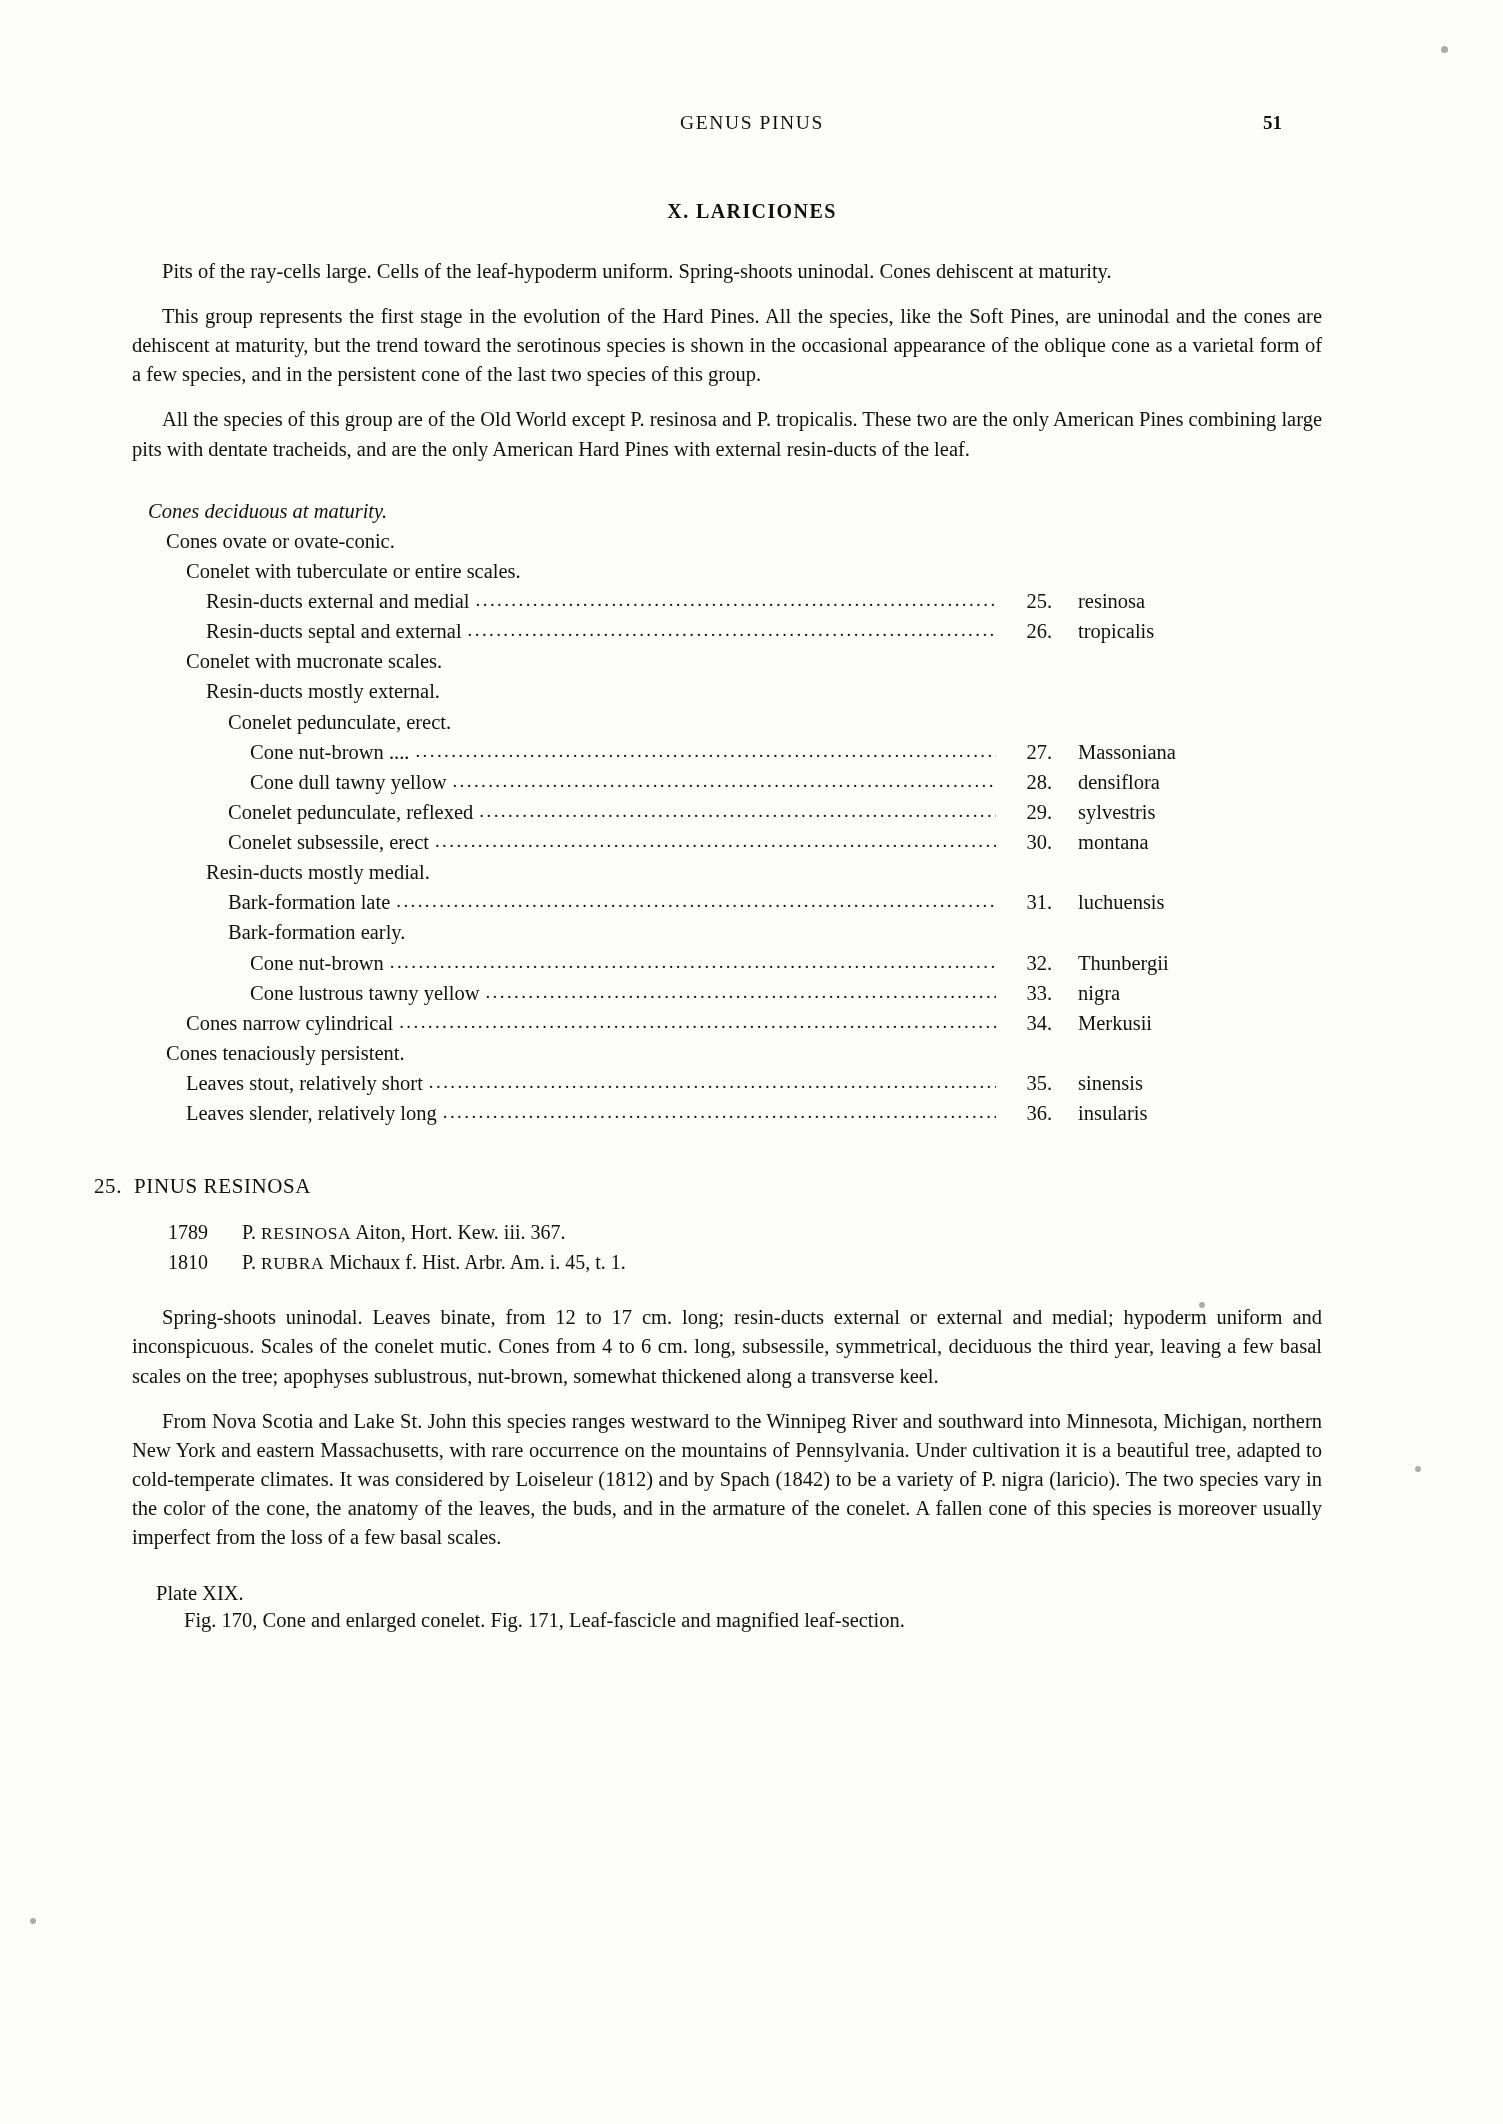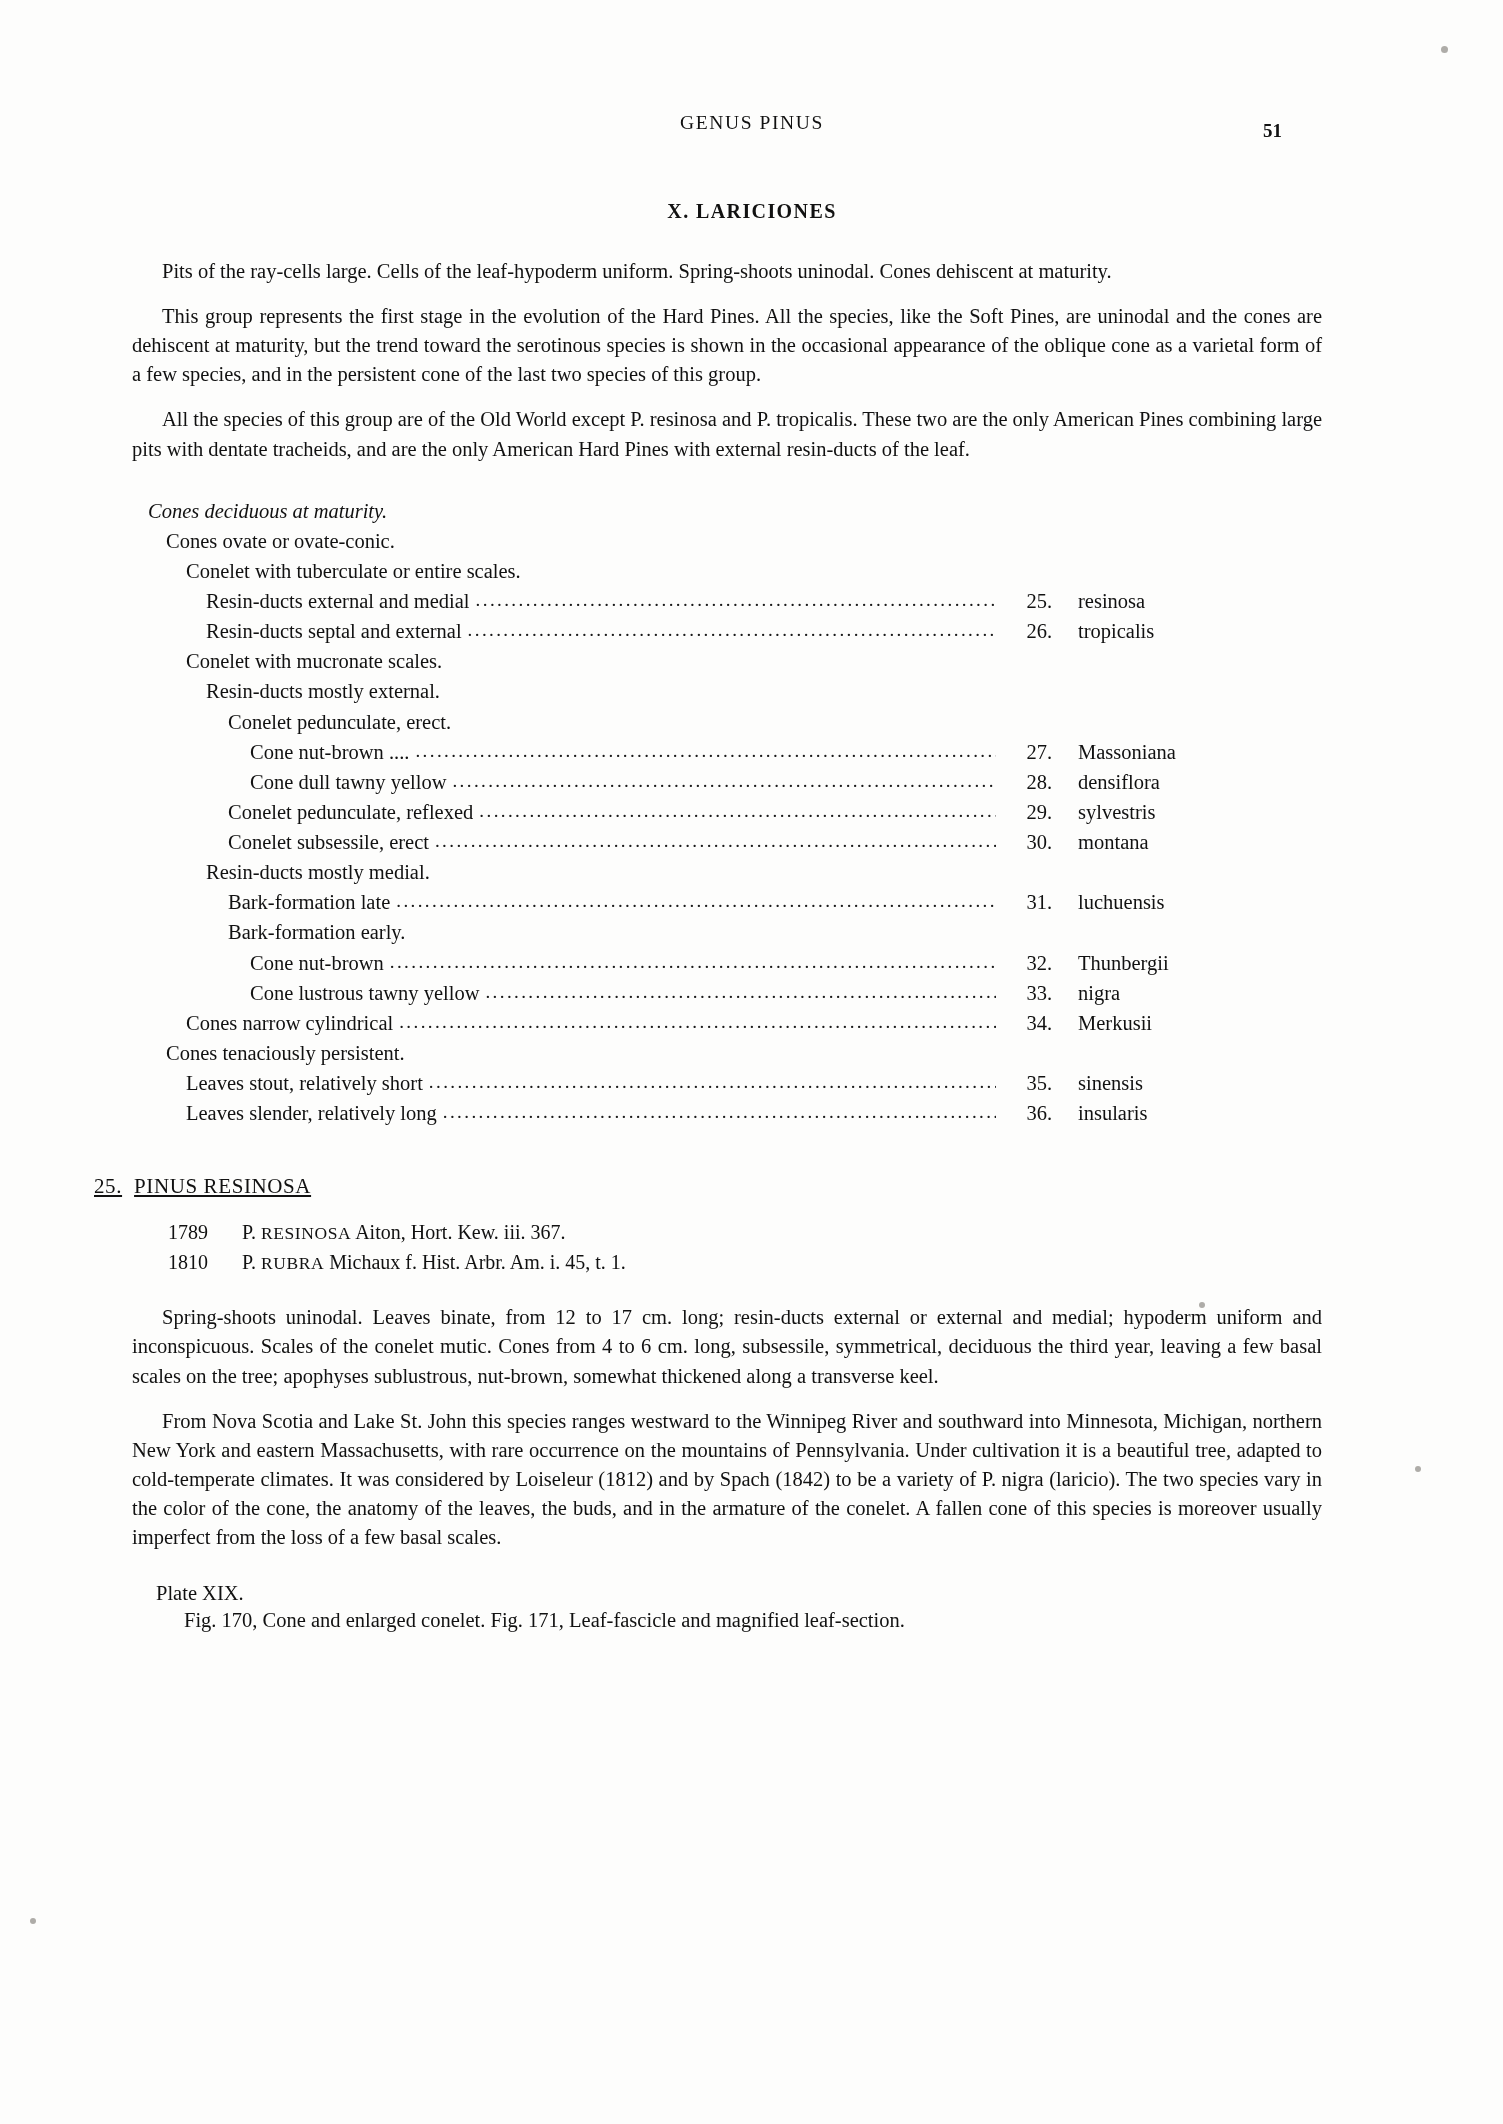--- a/index.html
+++ b/index.html
@@ -35,21 +35,21 @@
     margin-bottom: 58px;
   }
   .runhead-title {
     font-size: 19.5px;
     letter-spacing: 1.6px;
     font-weight: normal;
   }
   .runhead-folio {
     position: absolute;
     right: 110px;
-    top: 8px;
+    top: 0;
     font-size: 19px;
     font-weight: bold;
   }
   h1.section-title {
     text-align: center;
     font-size: 20px;
     font-weight: bold;
     letter-spacing: 1.4px;
     margin: 0 0 34px 0;
   }
@@ -99,21 +99,20 @@
     font-style: normal;
   }
   .key .nodots { flex: 1 1 auto; }
 
   
   .sp-head {
     margin: 46px 0 8px 0;
     margin-left: -18px;
     font-size: 21px;
     letter-spacing: 0.6px;
-    text-decoration: underline;
   }
   .sp-head .n { margin-right: 12px; }
 
   .syn {
     margin-top: 18px;
     margin-left: 56px;
     font-size: 20px;
     line-height: 1.5;
   }
   .syn .yr { display: inline-block; width: 74px; }

